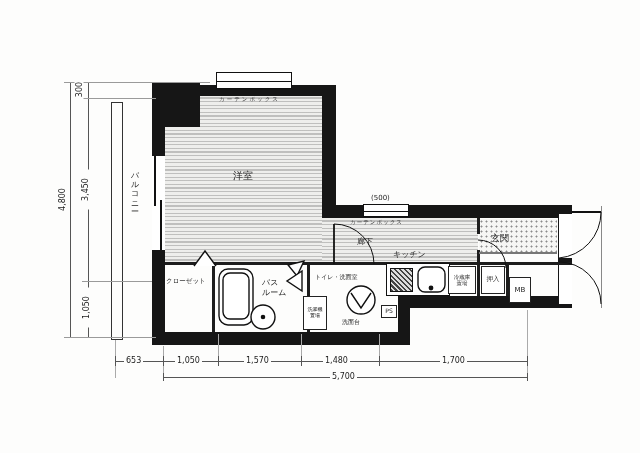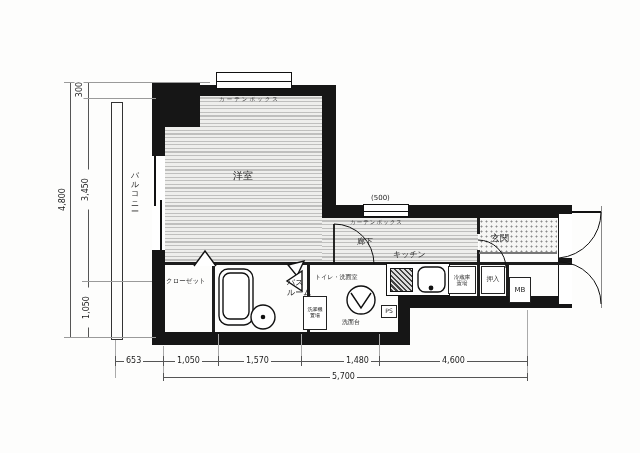--- a/index.html
+++ b/index.html
@@ -131,21 +131,21 @@
       <path d="M559,262 A42,42 0 0 1 601,304" stroke-width="1"></path>
     </g>
   </svg>
 
   <div class="lbl" style="left:233px;top:169px;font-size:10px;">洋室</div>
   <div class="lbl" style="left:128px;top:166px;font-size:8px;writing-mode:vertical-rl;letter-spacing:1px;">バルコニー</div>
   <div class="lbl" style="left:357px;top:236px;font-size:8px;">廊下</div>
   <div class="lbl" style="left:393px;top:249px;font-size:8px;">キッチン</div>
   <div class="lbl" style="left:491px;top:232px;font-size:9px;">玄関</div>
   <div class="lbl" style="left:166px;top:277px;font-size:6.5px;">クローゼット</div>
-  <div class="lbl" style="left:262px;top:278px;font-size:8px;line-height:1.2;margin-left:25px;">
+  <div class="lbl" style="left:262px;top:278px;font-size:8px;line-height:1.2;">
     <div>バス</div>
     <div>ルーム</div>
   </div>
   <div class="lbl" style="left:315px;top:273px;font-size:6px;">トイレ・洗面室</div>
   <div class="lbl" style="left:342px;top:318px;font-size:6px;">洗面台</div>
   <div class="lbl tiny" style="left:219px;top:96px;">カーテンボックス</div>
   <div class="lbl tiny" style="left:350px;top:219px;letter-spacing:1px;">カーテンボックス</div>
   <div class="lbl" style="left:371px;top:194px;font-size:7px;">(500)</div>
 
   <div class="dimline" style="left:70px;top:82px;width:1px;height:255px;"></div>
@@ -172,20 +172,20 @@
   <div class="dimline" style="left:115px;top:361px;width:413px;height:1px;"></div>
   <div class="dimline" style="left:115px;top:356px;width:1px;height:10px;"></div>
   <div class="dimline" style="left:163px;top:356px;width:1px;height:10px;"></div>
   <div class="dimline" style="left:218px;top:356px;width:1px;height:10px;"></div>
   <div class="dimline" style="left:301px;top:356px;width:1px;height:10px;"></div>
   <div class="dimline" style="left:379px;top:356px;width:1px;height:10px;"></div>
   <div class="dimline" style="left:527px;top:356px;width:1px;height:10px;"></div>
   <div class="dimtxt" style="left:124px;top:356px;">653</div>
   <div class="dimtxt" style="left:175px;top:356px;">1,050</div>
   <div class="dimtxt" style="left:244px;top:356px;">1,570</div>
-  <div class="dimtxt" style="left:344px;top:356px;">1,480</div>
-  <div class="dimtxt" style="left:440px;top:356px;">4,600</div>
+  <div class="dimtxt" style="left:323px;top:356px;">1,480</div>
+  <div class="dimtxt" style="left:440px;top:356px;">1,700</div>
   <div class="dimline" style="left:163px;top:377px;width:365px;height:1px;"></div>
   <div class="dimline" style="left:163px;top:373px;width:1px;height:8px;"></div>
   <div class="dimline" style="left:527px;top:373px;width:1px;height:8px;"></div>
   <div class="dimtxtBig dimtxt" style="left:330px;top:372px;">5,700</div>
 
 </div>
 
 </body></html>

